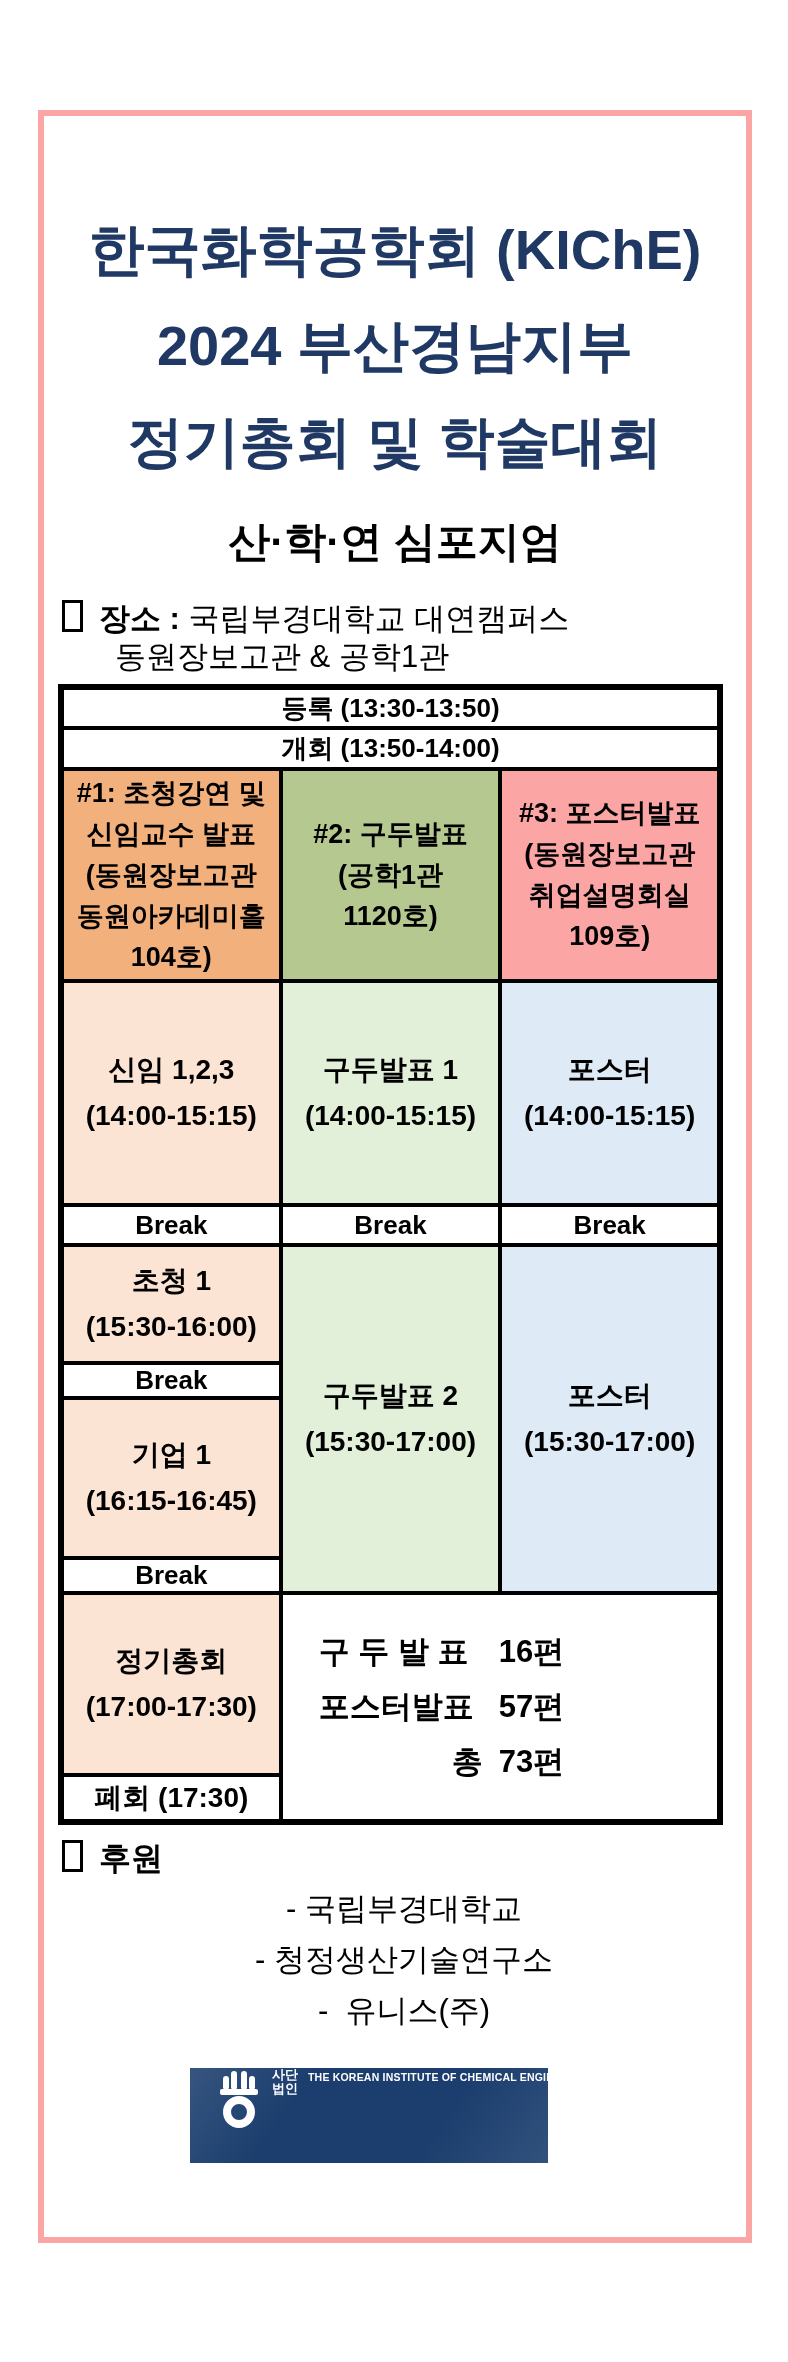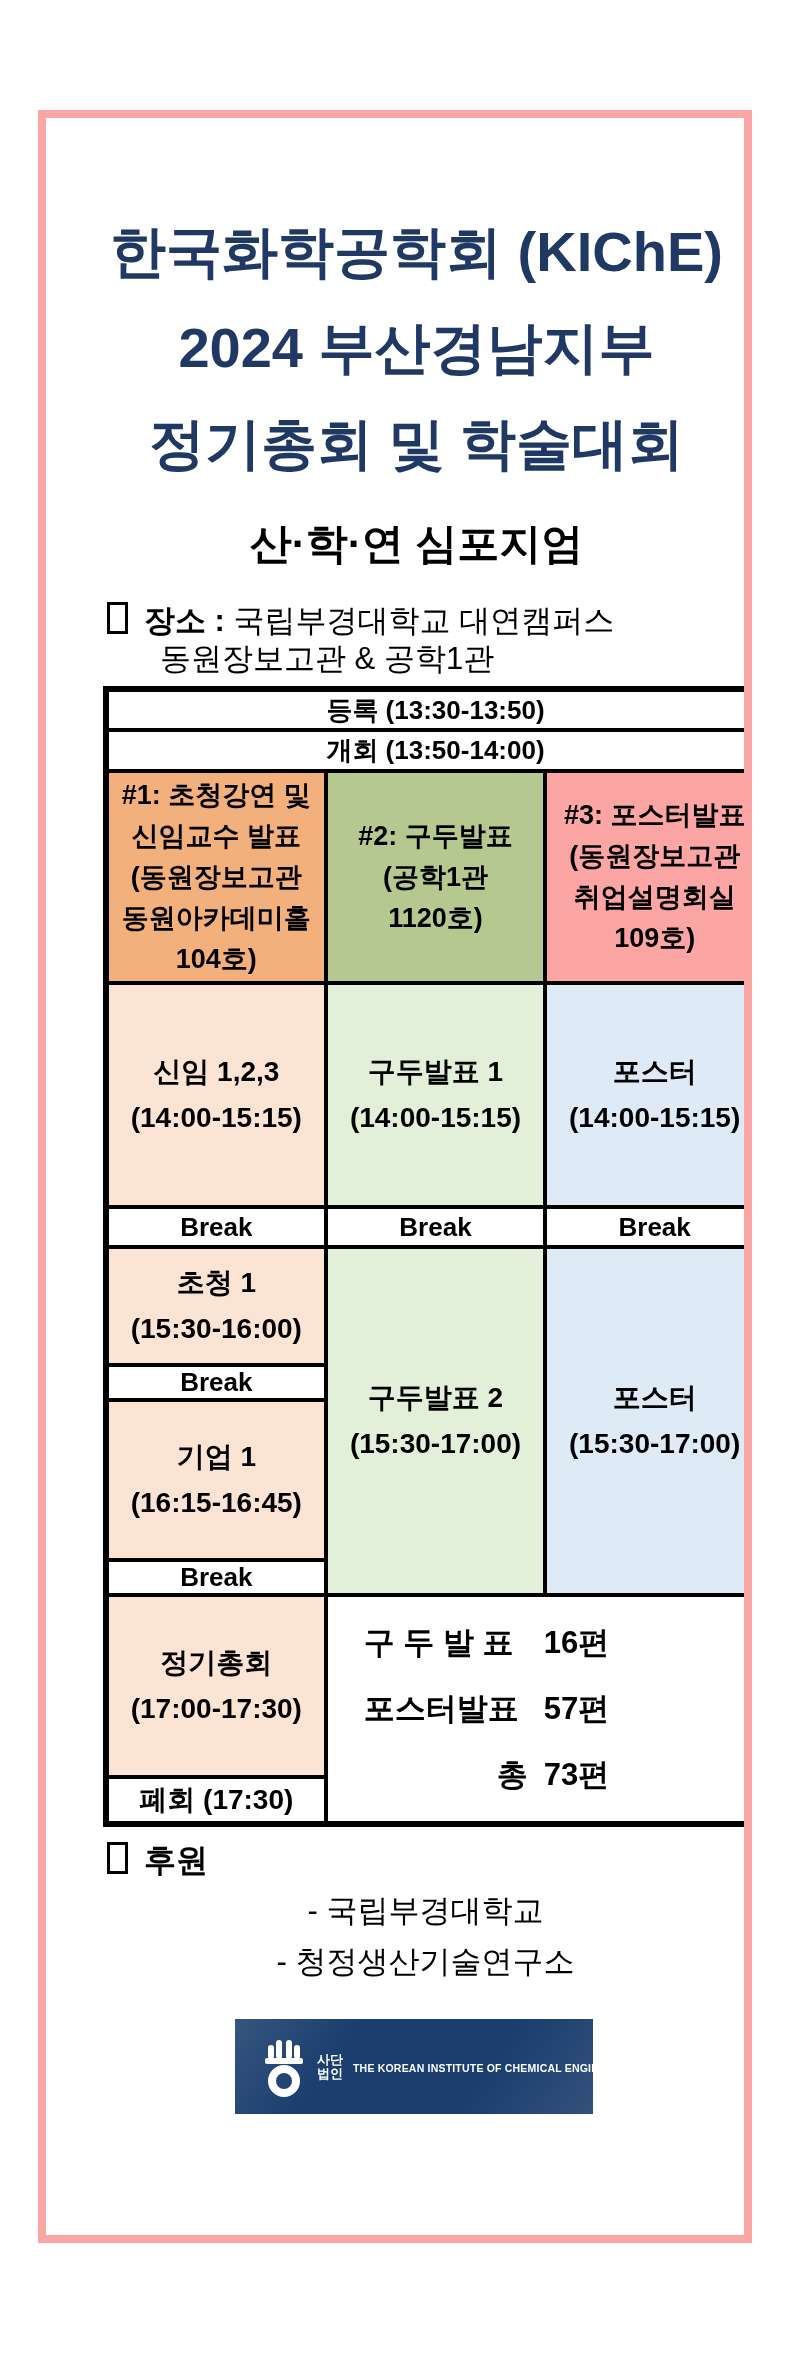--- a/index.html
+++ b/index.html
@@ -3,21 +3,21 @@
 <meta charset="utf-8">
 <style>
   html,body{margin:0;padding:0;}
   body{
     width:788px;height:2362px;position:relative;background:#fff;color:#000;
     font-family:"Liberation Sans","DejaVu Sans",sans-serif;
     -webkit-font-smoothing:antialiased;
   }
   .box{
     position:absolute;left:38px;top:110px;width:714px;height:2133px;
-    border:8px solid #fca5a5;box-sizing:border-box;background:#fff;overflow:hidden;padding-left:43px;
+    border:6px solid #fca5a5;box-sizing:border-box;background:#fff;overflow:hidden;
   }
   
   .title{margin-top:86px;text-align:center;}
   .title-line{font-size:56px;font-weight:700;color:#1F3864;line-height:96px;white-space:nowrap;}
   .subtitle{margin-top:24px;text-align:center;font-size:42px;font-weight:700;line-height:56px;}
   
   .info{margin:30px 0 0 18px;font-size:31px;line-height:38px;}
   .info-row{margin-top:0;}
   .info-row + .info-row{margin-top:26px;}
   .info-label{font-weight:700;}
@@ -40,32 +40,32 @@
   td.c-assembly{height:178px;font-size:28px;line-height:46px;}
   td.c-closing{height:42px;font-size:28px;background:#fff;}
   td.c-merged{font-size:28px;line-height:46px;}
   td.c-stats{background:#fff;}
   .bg-orange{background:#F2B07D;}
   .bg-green{background:#B5C88F;}
   .bg-blue{background:#fca5a5;}
   .bg-orange-l{background:#FCE4D4;}
   .bg-green-l{background:#E2EFD9;}
   .bg-blue-l{background:#DEEAF6;}
-  .stats-wrap{display:flex;flex-direction:column;gap:24px;padding-left:36px;text-align:left;}
+  .stats-wrap{display:flex;flex-direction:column;gap:13px;padding-left:36px;text-align:left;}
   .stat-row{display:grid;grid-template-columns:180px auto;font-size:31px;font-weight:700;}
   .stat-row.total .s-label{text-align:right;padding-right:16px;}
   
   .sponsors{margin:14px 0 0 18px;}
   .sp-head{font-size:32px;font-weight:700;line-height:38px;}
   .sp-item{font-size:31px;font-weight:400;line-height:38px;margin-top:13px;white-space:pre;text-align:center;}
   .sp-item:first-of-type{margin-top:18px;}
   
   .logo{
     margin:38px 0 0 146px;width:358px;height:95px;box-sizing:border-box;
-    display:flex;align-items:center;gap:10px;padding-left:26px;
+    display:flex;align-items:flex-start;gap:10px;padding-left:26px;
     background:
       linear-gradient(125deg, rgba(255,255,255,0.12) 0%, rgba(255,255,255,0) 30%),
       linear-gradient(305deg, rgba(255,255,255,0.10) 0%, rgba(255,255,255,0) 32%),
       #1B3E6E;
   }
   .logo-emblem{flex:0 0 auto;}
   .logo-small{color:#fff;font-size:13px;line-height:14px;font-weight:700;flex:0 0 auto;}
   .logo-main{color:#fff;flex:0 0 auto;}
   .logo-kr{font-size:33px;font-weight:700;letter-spacing:1px;line-height:34px;white-space:nowrap;}
   .logo-en{font-size:10.5px;font-weight:700;margin-top:3px;letter-spacing:0.2px;white-space:nowrap;}
@@ -187,20 +187,21 @@
     <tr>
       <td class="c-closing">폐회 (17:30)</td>
     </tr>
   </tbody>
     </table>
 
   <div class="sponsors">
     <div class="sp-head"><span class="tofu"></span><span>후원</span></div>
     <div class="sp-item">- 국립부경대학교</div>
     <div class="sp-item">- 청정생산기술연구소</div>
+    <div class="sp-item">-  유니스(주)</div>
   </div>
 
   <div class="logo">
     <svg class="logo-emblem" width="46" height="60" viewBox="0 0 46 60">
       <g fill="#ffffff">
         <rect x="4" y="21" width="38" height="6" rx="2"></rect>
         <rect x="7" y="8" width="6" height="14" rx="3"></rect>
         <rect x="15" y="3" width="6" height="19" rx="3"></rect>
         <rect x="25" y="3" width="6" height="19" rx="3"></rect>
         <rect x="33" y="8" width="6" height="14" rx="3"></rect>

